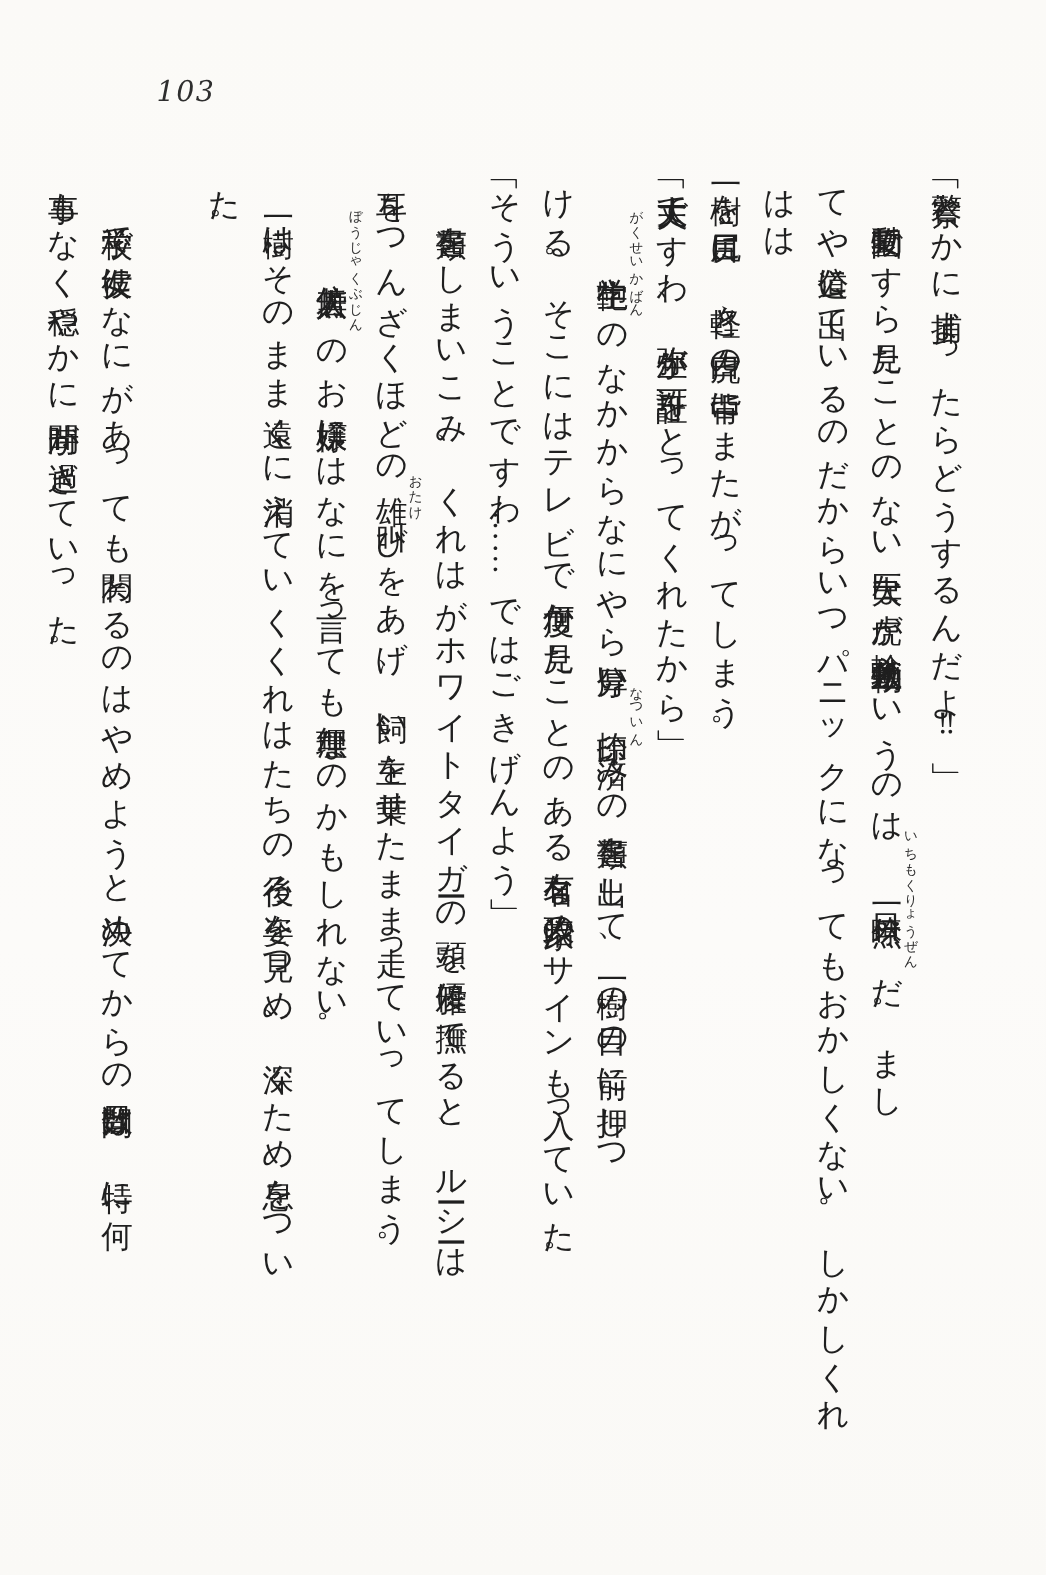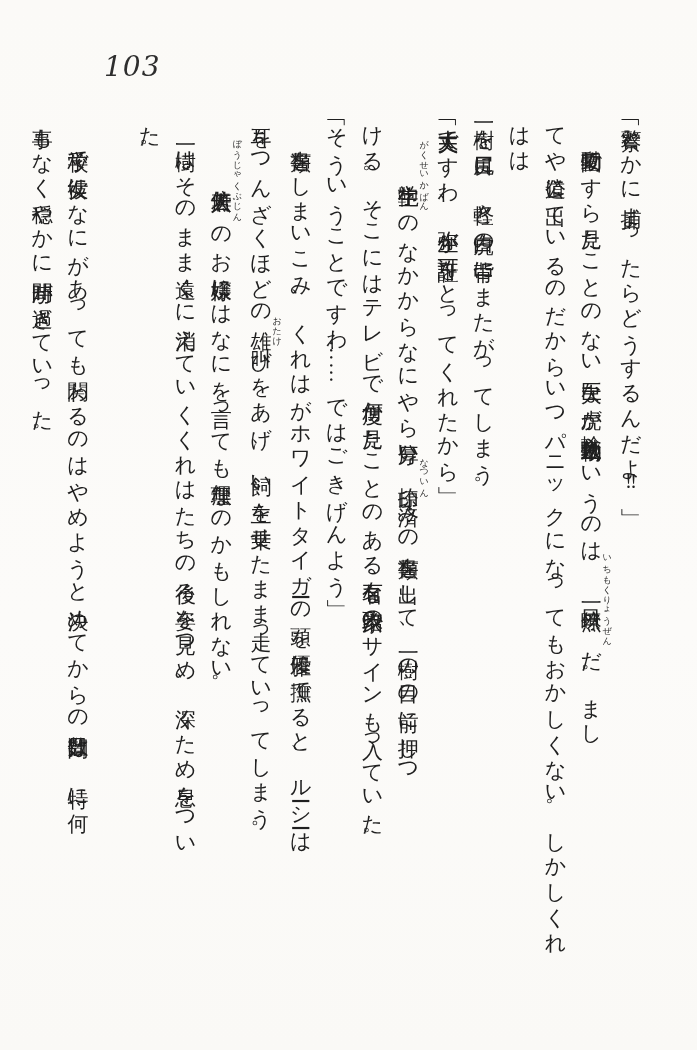--- a/index.html
+++ b/index.html
@@ -21,21 +21,21 @@
     background:
       linear-gradient(180deg, #fbfaf7 0%, #fcfbf9 60%, #faf9f6 100%);
   }
   .page-number {
     position: absolute;
     top: 50px;
     left: 104px;
     width: 40px;
     font-family: "DejaVu Serif", serif;
     font-style: italic;
-    font-size: 28px;
+    font-size: 19px;
     letter-spacing: 1px;
     color: #2e2e2e;
     text-align: center;
   }
   .text-block {
     position: absolute;
     top: 112px;
     right: 49px;
     height: 848px;
     writing-mode: vertical-rl;

